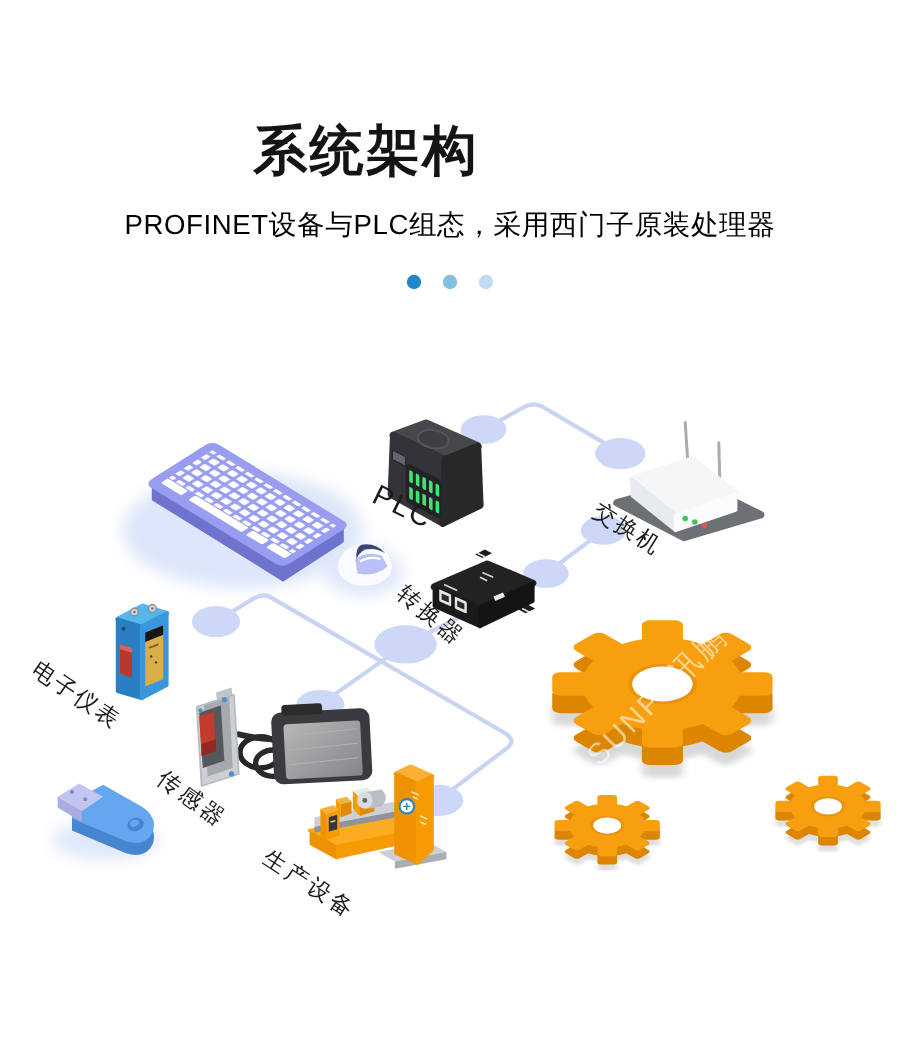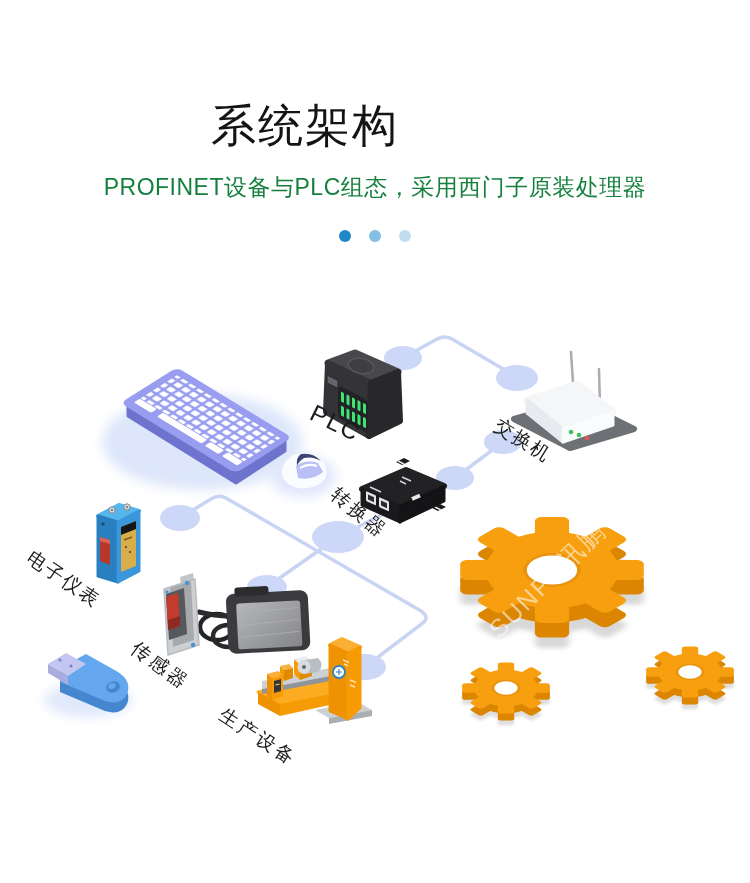--- a/index.html
+++ b/index.html
@@ -1,22 +1,22 @@
 <!DOCTYPE html>
 <html><head>
 <meta charset="utf-8">
 <style>
   html,body{margin:0;padding:0;background:#ffffff;}
   .page{position:relative;width:750px;height:883px;background:#ffffff;overflow:hidden;
         font-family:"Liberation Sans","DejaVu Sans",sans-serif;}
   .header{position:absolute;top:0;left:0;width:750px;text-align:center;}
   .title{margin:0;position:absolute;top:96px;left:0;width:610px;
-         font-size:45px;font-weight:400;color:#141414;letter-spacing:2px;}
+         font-size:45px;font-weight:700;color:#141414;letter-spacing:2px;}
   .subtitle{margin:0;position:absolute;top:172px;left:0;width:750px;
-            font-size:23px;font-weight:400;color:#15803d;letter-spacing:0.5px;}
+            font-size:23px;font-weight:400;color:#000000;letter-spacing:0.5px;}
   .dots{position:absolute;top:228px;left:0;width:750px;text-align:center;}
   .dots span{display:inline-block;width:12px;height:12px;border-radius:50%;margin:0 7px;}
   .diagram{position:absolute;left:0;top:0;width:750px;height:883px;}
   .lbl{position:absolute;color:#1b1b1b;font-weight:500;transform-origin:0 0;white-space:nowrap;}
   #lbl-plc{left:318px;top:399px;font-size:24px;transform:rotate(26deg);letter-spacing:2px;}
   #lbl-switch{left:503px;top:413px;font-size:19px;transform:rotate(32deg);letter-spacing:2px;}
   #lbl-converter{left:342px;top:482px;font-size:19px;transform:rotate(40deg);letter-spacing:3px;}
   #lbl-meter{left:36px;top:545px;font-size:19px;transform:rotate(34deg);letter-spacing:2px;}
   #lbl-sensor{left:141px;top:636px;font-size:19px;transform:rotate(36deg);letter-spacing:3px;}
   #lbl-machine{left:228px;top:702px;font-size:19px;transform:rotate(33deg);letter-spacing:3px;}

